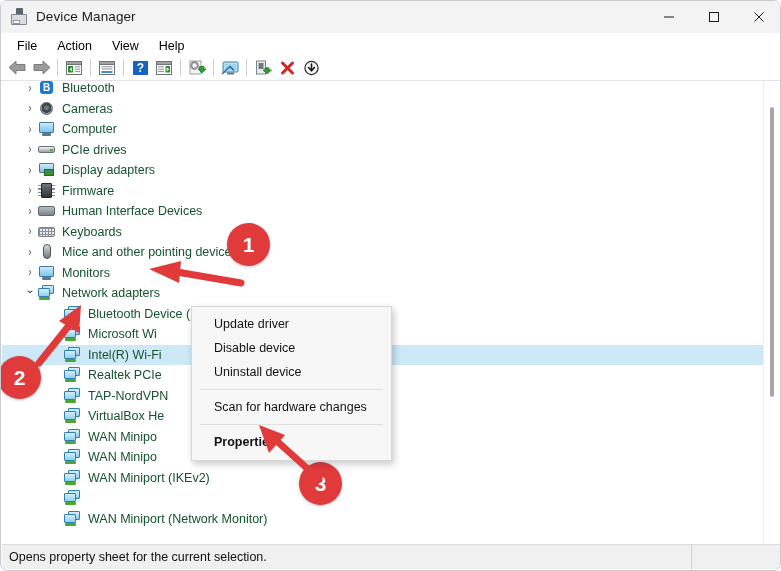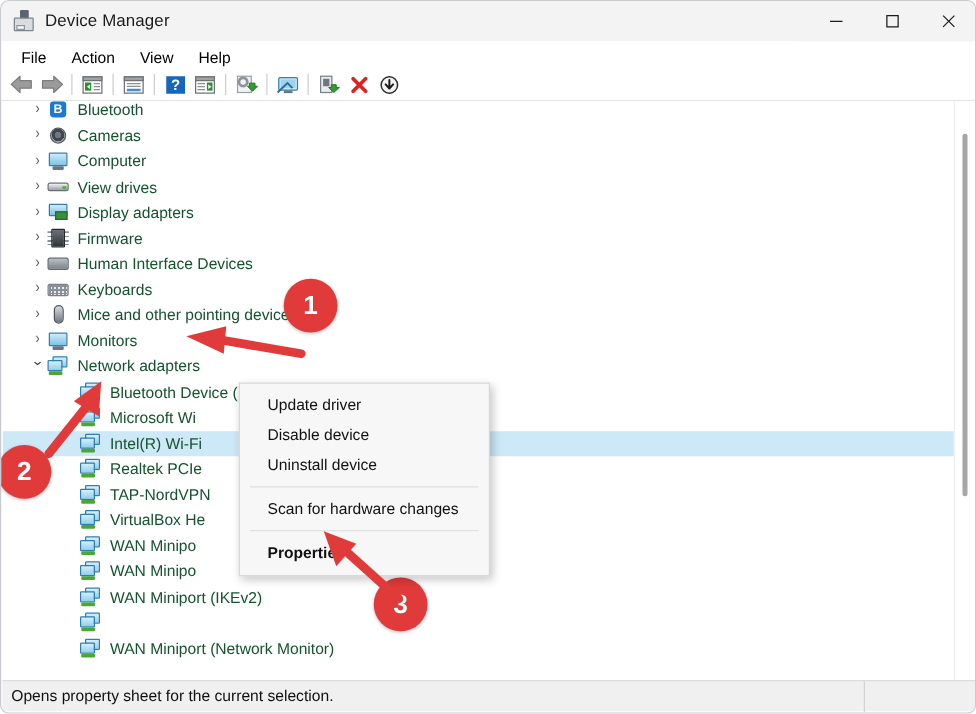--- a/index.html
+++ b/index.html
@@ -515,21 +515,21 @@
             <div class="stand"></div>
           </span>
           <span class="rowlabel">Computer</span>
         </div>
         <div class="row indent1">
           <span class="chev" style="transform: translateY(-1px) scaleY(1.25);">›</span>
           <span class="icon ic-disk">
             <div class="body"></div>
             <div class="led"></div>
           </span>
-          <span class="rowlabel">View drives</span>
+          <span class="rowlabel">PCIe drives</span>
         </div>
         <div class="row indent1">
           <span class="chev" style="transform: translateY(-1px) scaleY(1.25);">›</span>
           <span class="icon ic-disp">
             <div class="scr"></div>
             <div class="card"></div>
           </span>
           <span class="rowlabel">Display adapters</span>
         </div>
         <div class="row indent1">

